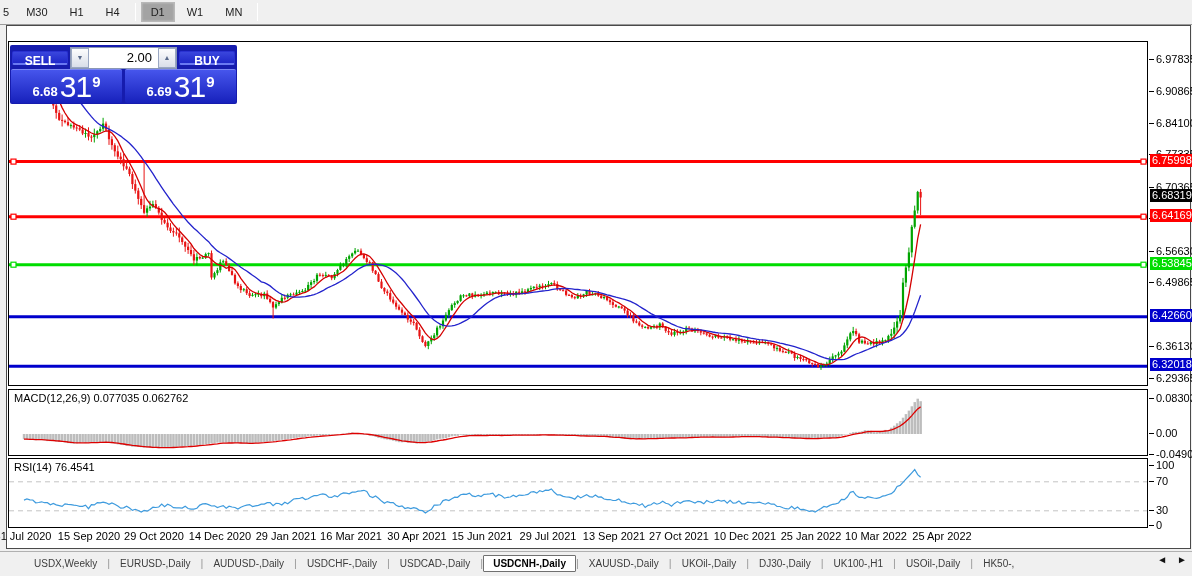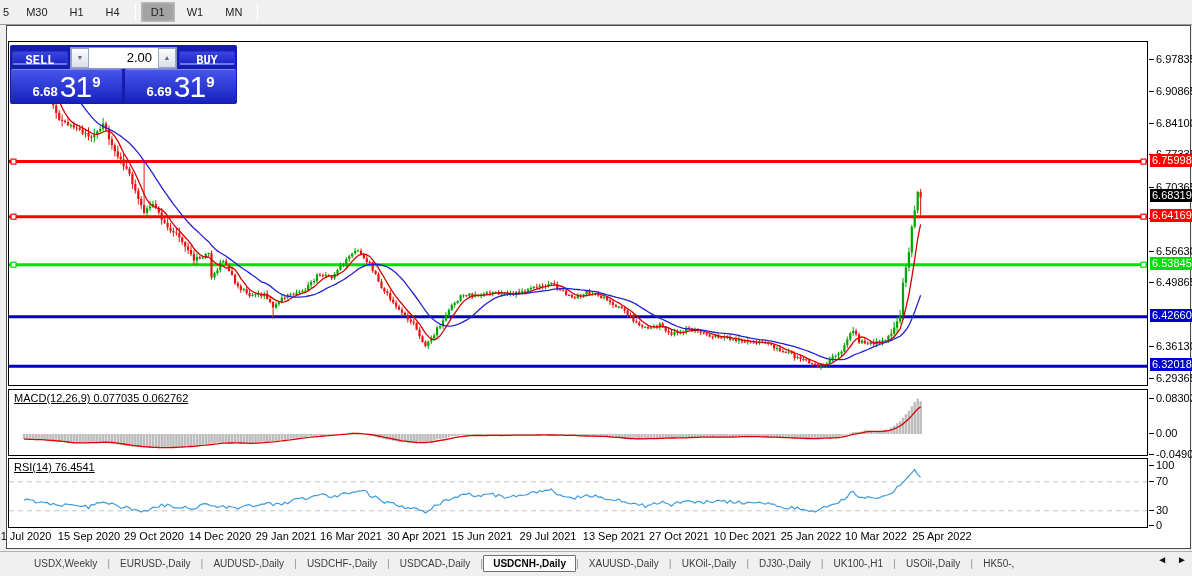--- a/index.html
+++ b/index.html
@@ -22,31 +22,31 @@
   .chart-title .ohlc{margin-left:8px;}
   .pane{position:absolute;background:#fff;border:1px solid #000;}
   #main-svg{left:8px;top:41px;}
   #macd-svg{left:8px;top:389px;}
   #rsi-svg{left:8px;top:458px;}
   
   .ptick{position:absolute;font-size:11px;white-space:nowrap;}
   .ptick .dash{display:inline-block;width:5px;height:1px;background:#000;vertical-align:3px;margin-right:2px;}
   .plabel{position:absolute;left:1150px;width:44px;height:13px;font-size:11px;line-height:13px;
           color:#fff;text-align:left;padding-left:2px;white-space:nowrap;}
-  .pane-label{position:absolute;font-size:11px;z-index:4;text-decoration:underline;}
+  .pane-label{position:absolute;font-size:11px;z-index:4;}
   
   .date-axis{position:absolute;left:0;top:529px;width:1192px;height:18px;}
   .date-axis span{position:absolute;transform:translateX(-50%);font-size:11px;white-space:nowrap;}
   
   .trade-panel{position:absolute;left:10px;top:45px;width:227px;height:59px;background:#161cae;
                border-radius:2px;padding:1px;z-index:10;}
   .tp-row1{display:flex;align-items:center;height:23px;}
   .tp-btn{width:56px;height:14px;margin:1px;color:#fff;font-size:12px;font-weight:bold;text-align:center;
           line-height:17px;background:linear-gradient(#3a46dd,#1f28c9);border:1px solid #2a32d2;
-          border-bottom:2px solid #6a79f2;border-radius:2px;font-family:Liberation Mono, monospace;}
+          border-bottom:2px solid #6a79f2;border-radius:2px;}
   .tp-spin{flex:1;display:flex;height:22px;border:1px solid #8a97b5;background:#0f172a;margin:0 1px;}
   .tp-spin-btn{width:18px;background:linear-gradient(#fdfdfd,#d9dee9);border:1px solid #9aa7c2;
                font-size:7px;color:#5a6a8a;text-align:center;line-height:18px;padding:0;}
   .tp-vol{flex:1;border:none;outline:none;font-size:13px;text-align:right;padding-right:6px;width:60px;
           font-family:"Liberation Sans",sans-serif;}
   .tp-row2{display:flex;height:34px;gap:3px;margin-top:0px;}
   .tp-tile{flex:1;background:linear-gradient(#4655ec,#1721bc);border-top:1px solid #7a86f4;border-radius:2px;
            color:#fff;display:flex;align-items:flex-end;justify-content:center;padding-bottom:1px;}
   .tp-small{font-size:13px;font-weight:bold;margin-right:2px;line-height:20px;}
   .tp-big{font-size:30px;line-height:30px;letter-spacing:-1px;}

